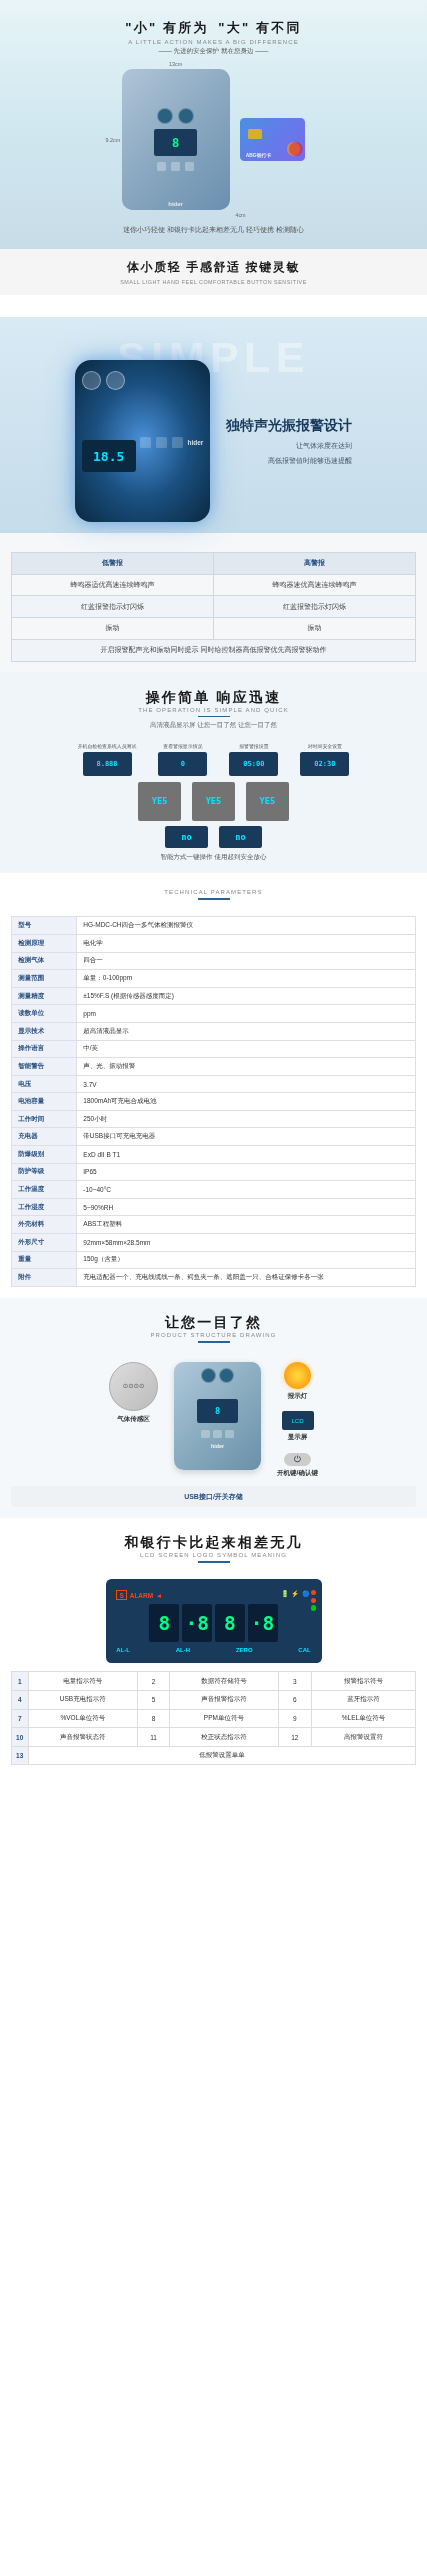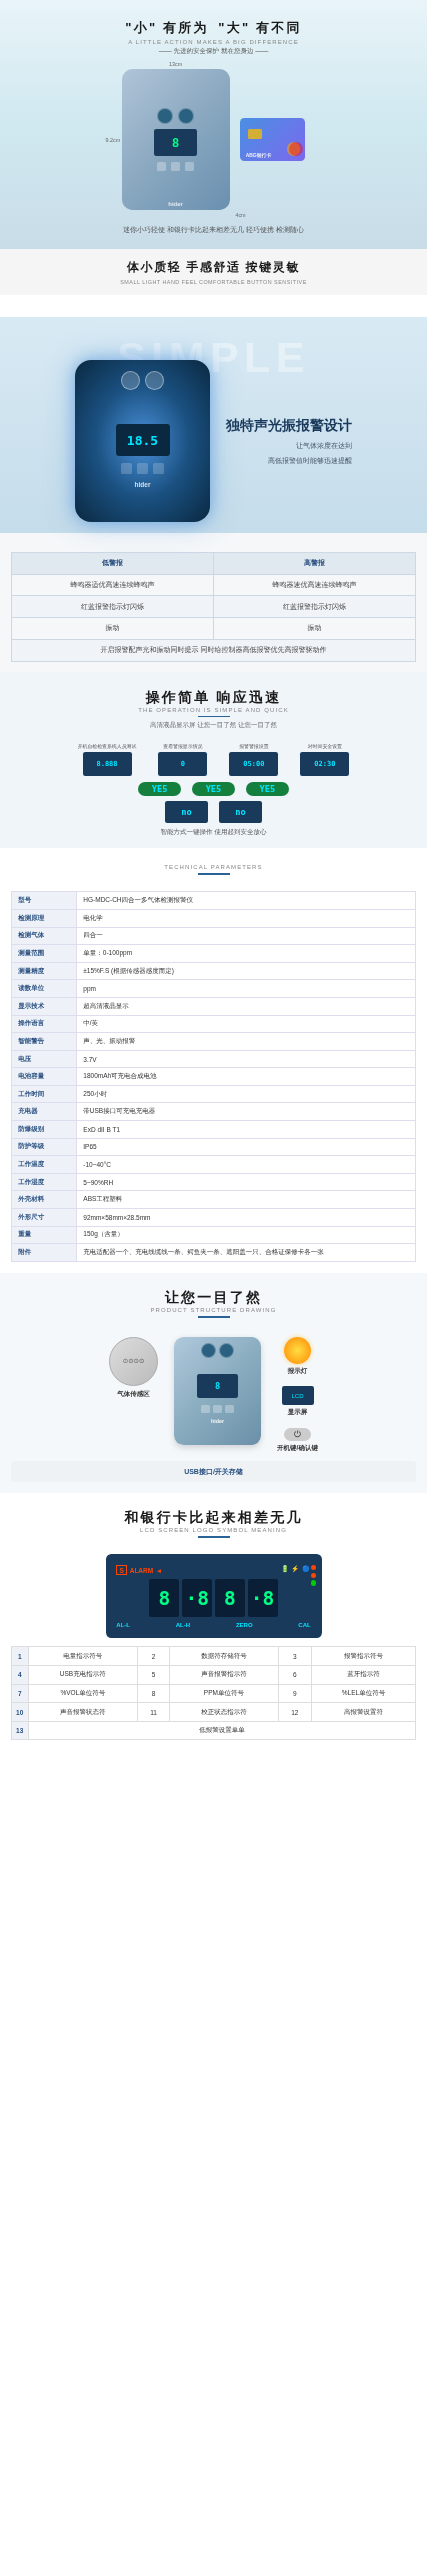--- a/index.html
+++ b/index.html
@@ -185,23 +185,23 @@
       font-family: monospace;
     }
     .ops-yes-row {
       display: flex;
       justify-content: center;
       gap: 10.8px;
       margin: 5.4px 0;
     }
     .ops-yes-lcd {
       width: 43px;
-      height: 14px;
-      background: #15803d;
-      border-radius: 9px;
+      height: 39px;
+      background: #737373;
+      border-radius: 2px;
       display: flex;
       align-items: center;
       justify-content: center;
       color: #00e5ff;
       font-size: 8.7px;
       font-weight: bold;
       font-family: monospace;
     }
     .ops-no-lcd {
       width: 43px;
@@ -445,21 +445,21 @@
 
   <div class="section-features">
     <div style="font-size:12px; font-weight:bold; color:#1a1a1a; letter-spacing:1.6px;">体小质轻  手感舒适  按键灵敏</div>
     <div style="font-size:5.4px; color:#888; letter-spacing:0.5px; margin-top:2.2px;">SMALL LIGHT HAND FEEL COMFORTABLE BUTTON SENSITIVE</div>
   </div>
 
   <div class="section-simple">
     <div class="simple-bg-text">SIMPLE</div>
     <div class="simple-device-wrap">
       <div class="blue-glow-device">
-        <div style="display:flex; flex-direction:column; align-items:center; gap:4.3px;">
+        <div style="display:flex; flex-direction:row; align-items:center; gap:4.3px;">
           <div class="device-sensors">
             <div class="sensor-circle"></div>
             <div class="sensor-circle"></div>
           </div>
           <div style="margin-top:30px; width:54px; height:32px; background:#0a2840; border-radius:3.2px; display:flex; align-items:center; justify-content:center; color:#00e5ff; font-size:13px; font-weight:bold; font-family:monospace;">18.5</div>
           <div style="display:flex; gap:5.4px; margin-top:2.7px;">
             <div style="width:10.8px; height:10.8px; background:rgba(255,255,255,0.2); border-radius:1.6px;"></div>
             <div style="width:10.8px; height:10.8px; background:rgba(255,255,255,0.2); border-radius:1.6px;"></div>
             <div style="width:10.8px; height:10.8px; background:rgba(255,255,255,0.2); border-radius:1.6px;"></div>
           </div>

